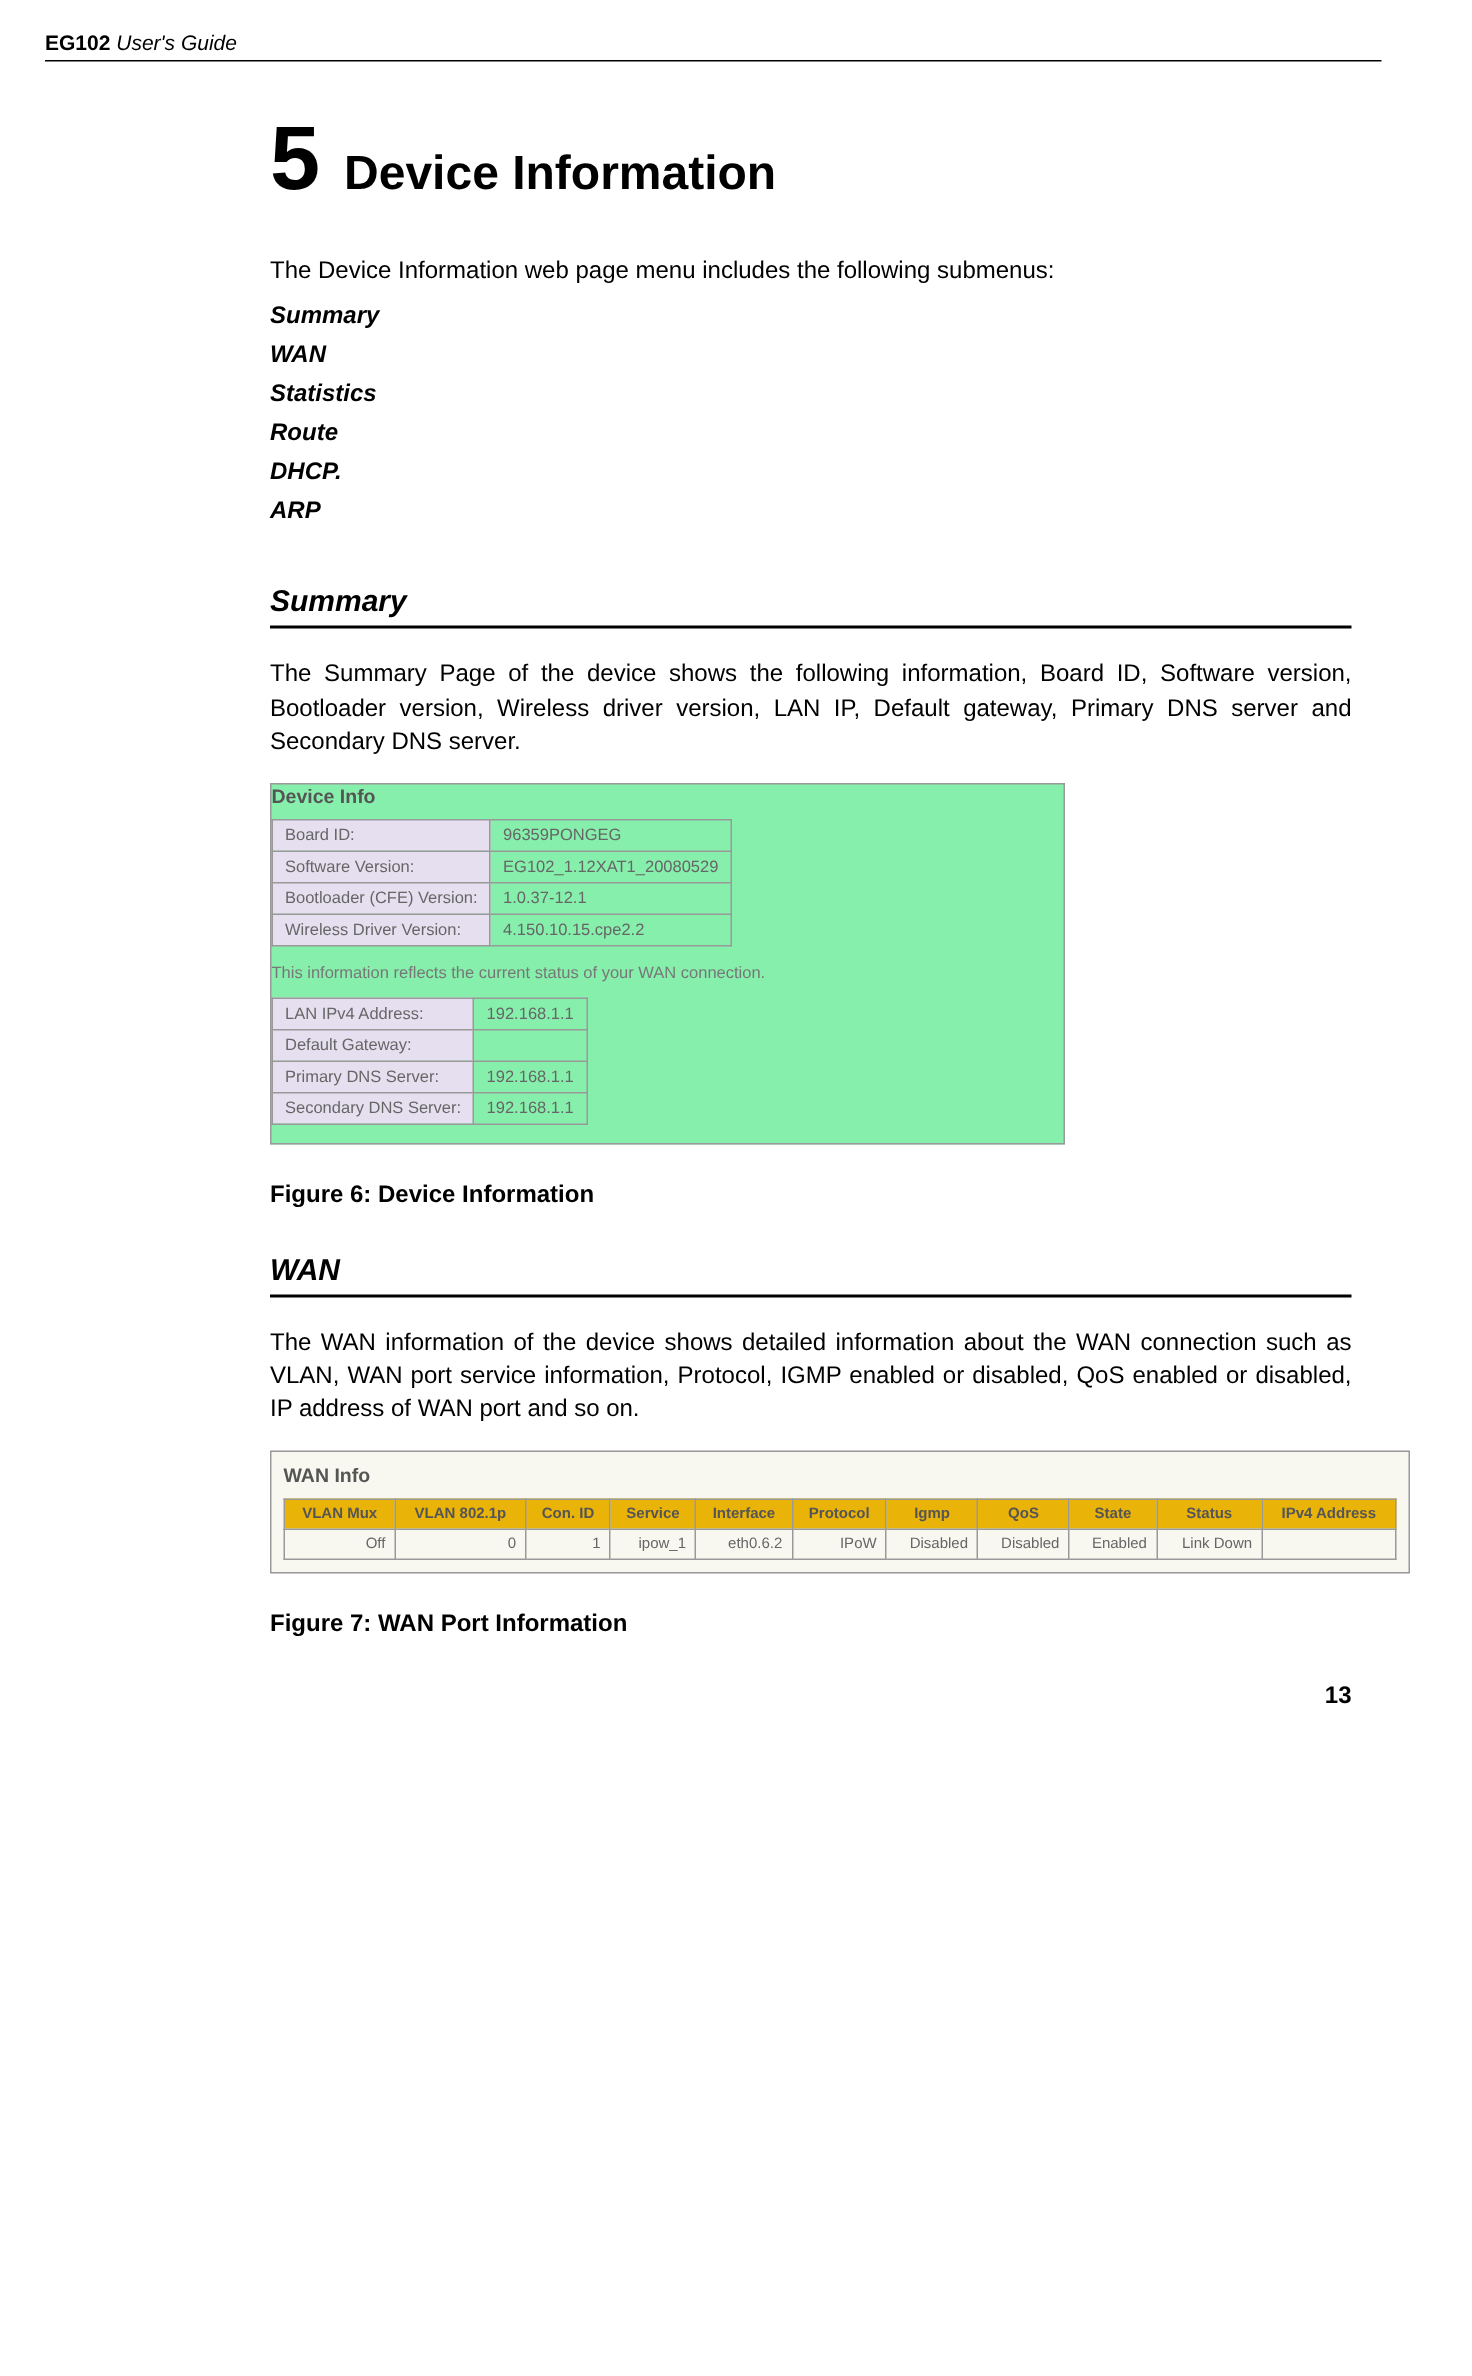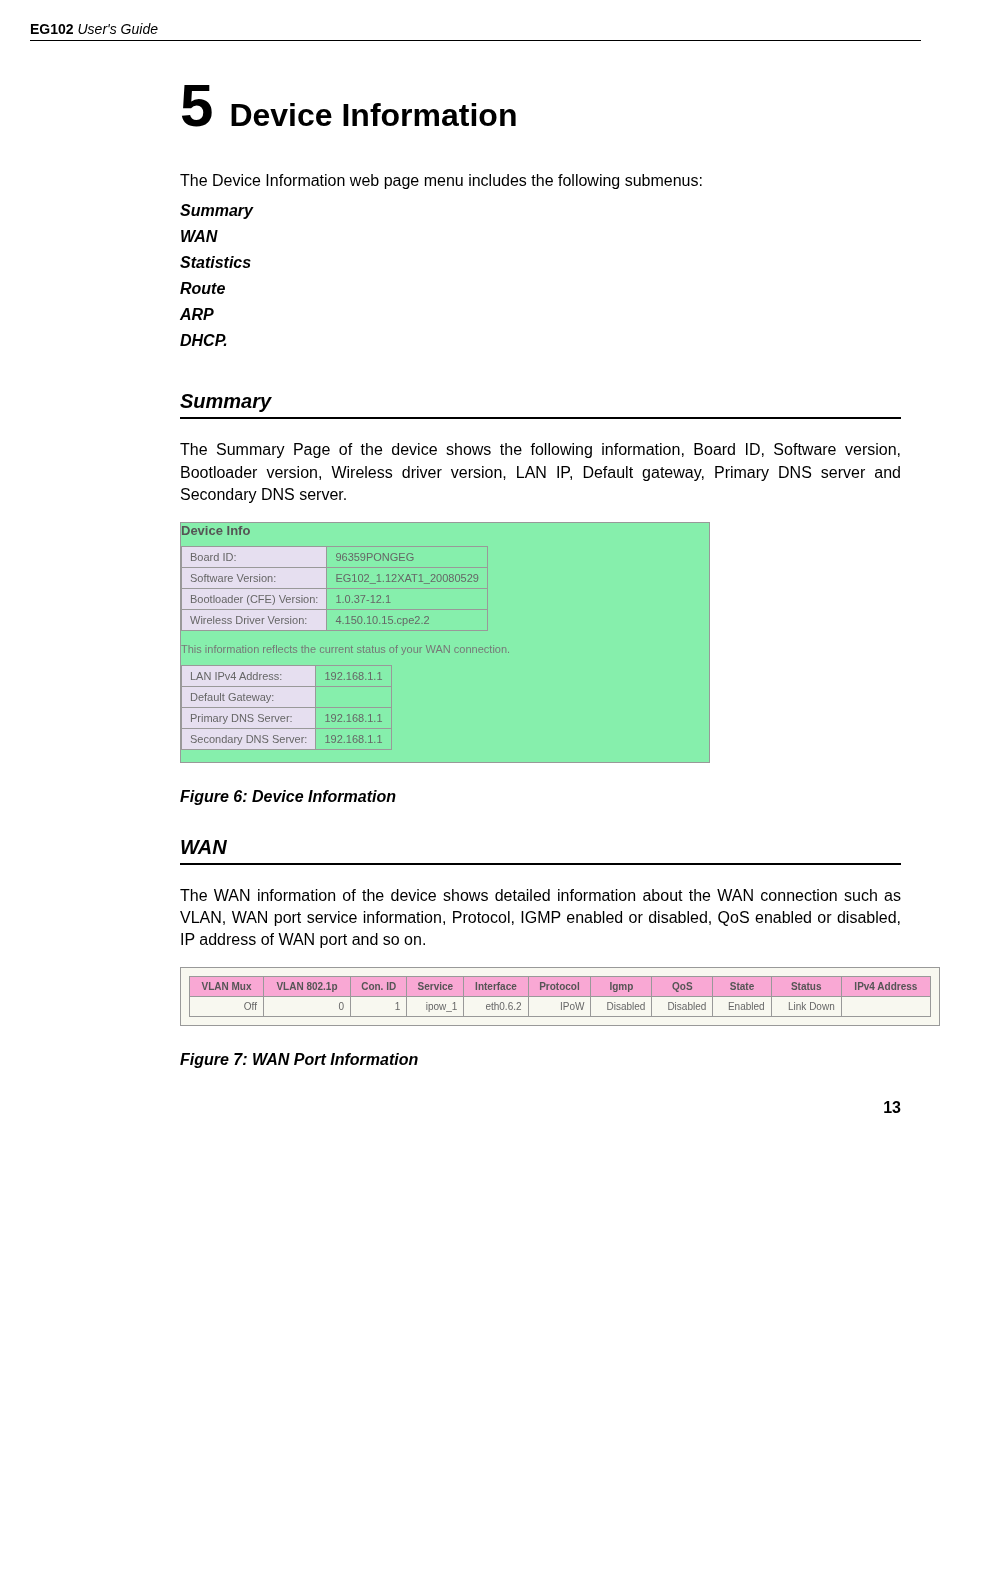--- a/index.html
+++ b/index.html
@@ -11,36 +11,36 @@
     .header-title .italic { font-style: italic; text-align: center; }
     .content { margin-left: 150px; margin-right: 20px; }
     .chapter-title { font-family: Arial, sans-serif; margin-bottom: 30px; }
     .chapter-number { font-size: 60px; font-weight: bold; }
     .chapter-text { font-size: 32px; font-weight: bold; margin-left: 16px; }
     .para { font-size: 16px; line-height: 1.4; margin-bottom: 10px; }
     .submenu-list { margin-bottom: 40px; }
     .submenu-item { font-size: 16px; font-weight: bold; font-style: italic; margin-bottom: 8px; }
     .section-heading { font-family: Arial, sans-serif; font-size: 20px; font-weight: bold; font-style: italic; border-bottom: 2px solid #000; padding-bottom: 4px; margin-bottom: 20px; margin-top: 30px; }
     .justify { text-align: justify; }
-    .figure-caption { font-size: 16px; font-weight: bold; font-style: italic; margin-top: 25px; margin-bottom: 30px; }
+    .figure-caption { font-size: 16px; font-weight: bold; margin-top: 25px; margin-bottom: 30px; }
     .page-number { text-align: right; font-size: 16px; font-weight: bold; margin-top: 20px; padding-right: 20px; }
     
     
     .device-info-box { border: 1px solid #999; background: #86efac; padding: 0; width: 530px; margin-top: 15px; margin-bottom: 15px; color: #555; font-family: Verdana, Arial, sans-serif; font-size: 12px; }
     .device-info-title { font-weight: bold; color: #555; margin-bottom: 8px; font-size: 13px; }
     .dev-table { border-collapse: collapse; margin-bottom: 12px; }
     .dev-table td { border: 1px solid #999; padding: 4px 8px; font-size: 11px; color: #666; }
     .dev-table td.label { background: #e6dff0; color: #666; }
     .wan-note { font-size: 11px; color: #777; margin: 10px 0; }
     
     
     .wan-info-box { border: 1px solid #999; background: #f8f8f0; padding: 8px; width: 760px; margin-top: 15px; margin-bottom: 15px; color: #555; font-family: Verdana, Arial, sans-serif; font-size: 12px; }
     .wan-info-title { font-weight: bold; color: #555; margin-bottom: 8px; font-size: 13px; }
     .wan-table { border-collapse: collapse; width: 100%; }
-    .wan-table th { border: 1px solid #999; padding: 4px 6px; font-size: 10px; background: #f9a8d4; color: #555; font-weight: bold; text-align: center; }
+    .wan-table th { border: 1px solid #999; padding: 4px 6px; font-size: 10px; background: #eab308; color: #555; font-weight: bold; text-align: center; }
     .wan-table td { border: 1px solid #999; padding: 4px 6px; font-size: 10px; color: #666; text-align: right; }
   </style>
 </head>
 <body>
 
 <div class="page">
   <div class="header-area">
     <span class="header-title">
       <span class="bold">EG102</span><span class="italic"> User's Guide</span>
     </span>
@@ -51,22 +51,22 @@
       <span class="chapter-number">5</span><span class="chapter-text">Device Information</span>
     </div>
 
     <p class="para">The Device Information web page menu includes the following submenus:</p>
 
     <div class="submenu-list">
       <div class="submenu-item">Summary</div>
       <div class="submenu-item">WAN</div>
       <div class="submenu-item">Statistics</div>
       <div class="submenu-item">Route</div>
+      <div class="submenu-item"><span>DHCP</span>.</div>
       <div class="submenu-item">ARP</div>
-      <div class="submenu-item"><span>DHCP</span>.</div>
     </div>
 
     <h2 class="section-heading">Summary</h2>
     <p class="para justify">The Summary Page of the device shows the following information, Board ID, Software version, Bootloader version, Wireless driver version, LAN IP, Default gateway, Primary DNS server and Secondary DNS server.</p>
 
     <div class="device-info-box">
       <div class="device-info-title">Device Info</div>
       <table class="dev-table">
         <tbody>
             <tr>
@@ -109,20 +109,21 @@
       </tbody>
         </table>
     </div>
 
     <p class="figure-caption">Figure 6: Device Information</p>
 
     <h2 class="section-heading">WAN</h2>
     <p class="para justify">The WAN information of the device shows detailed information about the WAN connection such as VLAN, WAN port service information, Protocol, IGMP enabled or disabled, QoS enabled or disabled, IP address of WAN port and so on.</p>
 
     <div class="wan-info-box">
+      <div class="wan-info-title">WAN Info</div>
       <table class="wan-table">
         <tbody>
             <tr>
           <th>VLAN Mux</th>
           <th>VLAN 802.1p</th>
           <th>Con. ID</th>
           <th>Service</th>
           <th>Interface</th>
           <th>Protocol</th>
           <th>Igmp</th>

